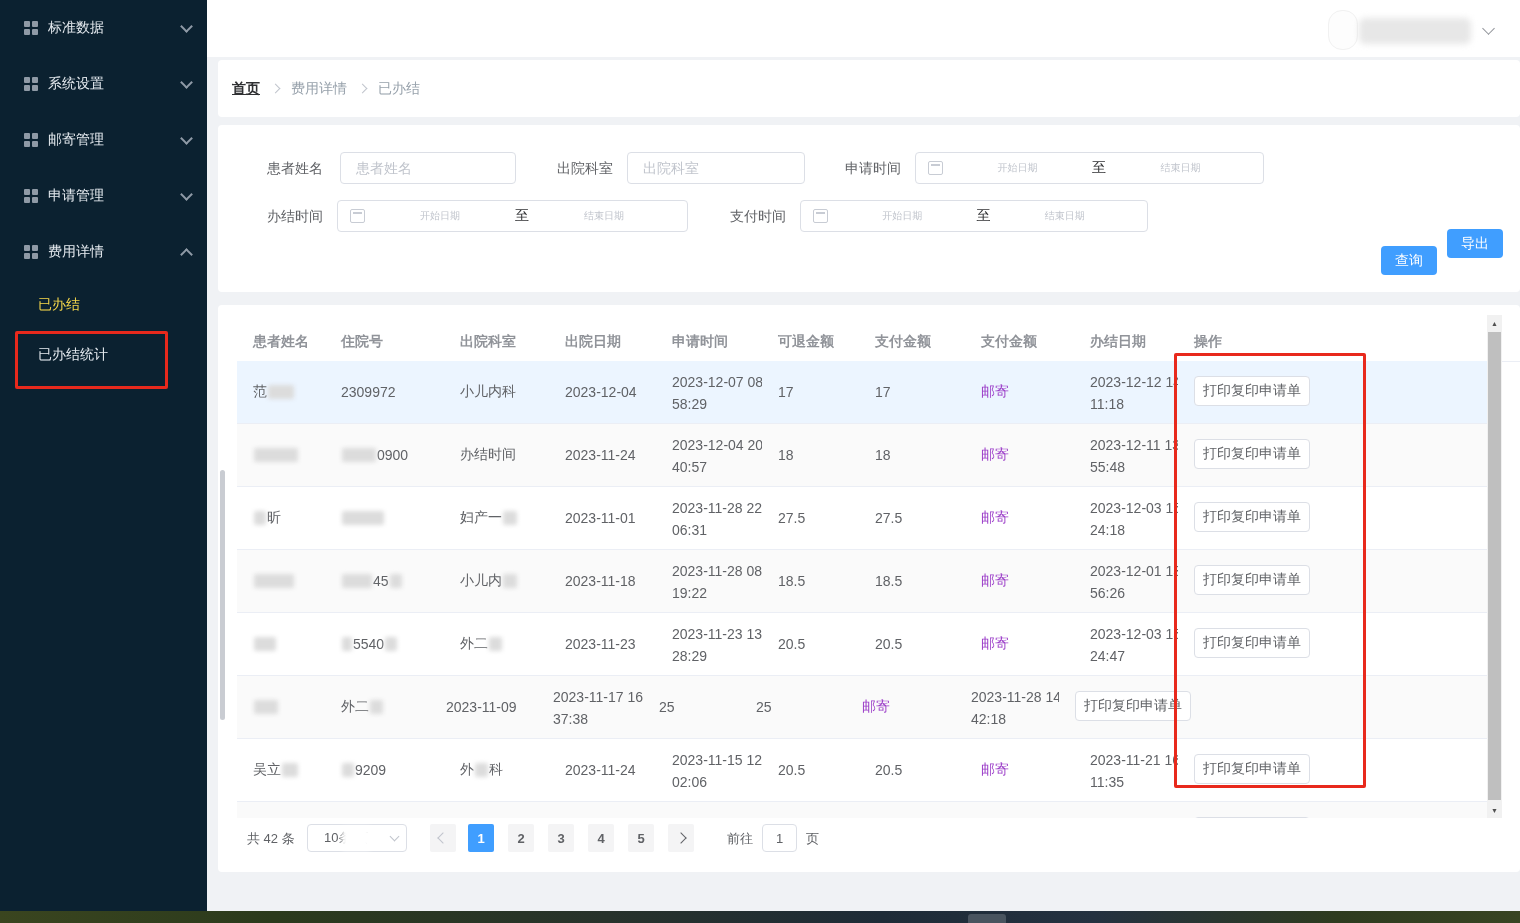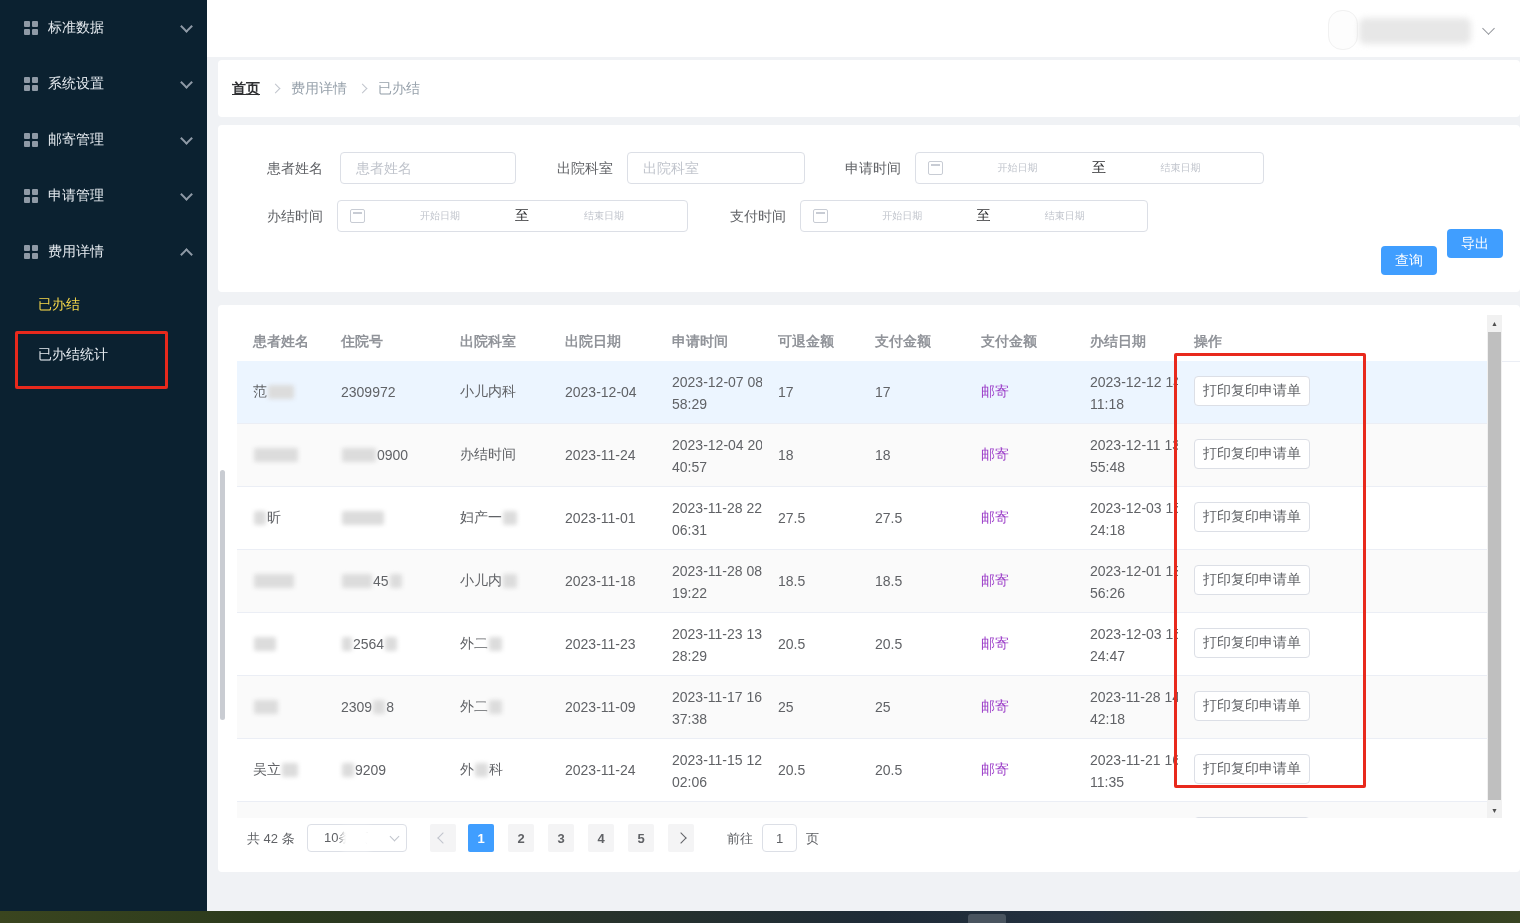--- a/index.html
+++ b/index.html
@@ -302,21 +302,21 @@
           <div class="line">56:26</div>
         </div>
         <div class="td action" style="width: 309px;"><button class="action-btn">打印复印申请单</button></div>
       </div>
       <div class="tr" style="background: rgb(255, 255, 255);">
         <div class="td" style="width: 88px;">
           <span class="redact" style="width: 22px;"></span>
         </div>
         <div class="td" style="width: 119px;">
           <span class="redact" style="width: 10px;"></span>
-          <span>2564</span>
+          <span>5540</span>
           <span class="redact" style="width: 12px;"></span>
         </div>
         <div class="td" style="width: 105px;">
           <span>外二</span>
           <span class="redact" style="width: 13px;"></span>
         </div>
         <div class="td" style="width: 107px;">2023-11-23</div>
         <div class="td datecell" style="width: 106px;">
           <div class="line">2023-11-23 13:</div>
           <div class="line">28:29</div>
@@ -326,25 +326,20 @@
         <div class="td" style="width: 109px; color: rgb(155, 61, 200);">邮寄</div>
         <div class="td datecell" style="width: 104px;">
           <div class="line">2023-12-03 15:</div>
           <div class="line">24:47</div>
         </div>
         <div class="td action" style="width: 309px;"><button class="action-btn">打印复印申请单</button></div>
       </div>
       <div class="tr" style="background: rgb(250, 250, 250);">
         <div class="td" style="width: 88px;">
           <span class="redact" style="width: 24px;"></span>
-        </div>
-        <div class="td" style="width: 119px;">
-          <span>2309</span>
-          <span class="redact" style="width: 12px;"></span>
-          <span>8</span>
         </div>
         <div class="td" style="width: 105px;">
           <span>外二</span>
           <span class="redact" style="width: 13px;"></span>
         </div>
         <div class="td" style="width: 107px;">2023-11-09</div>
         <div class="td datecell" style="width: 106px;">
           <div class="line">2023-11-17 16:</div>
           <div class="line">37:38</div>
         </div>

